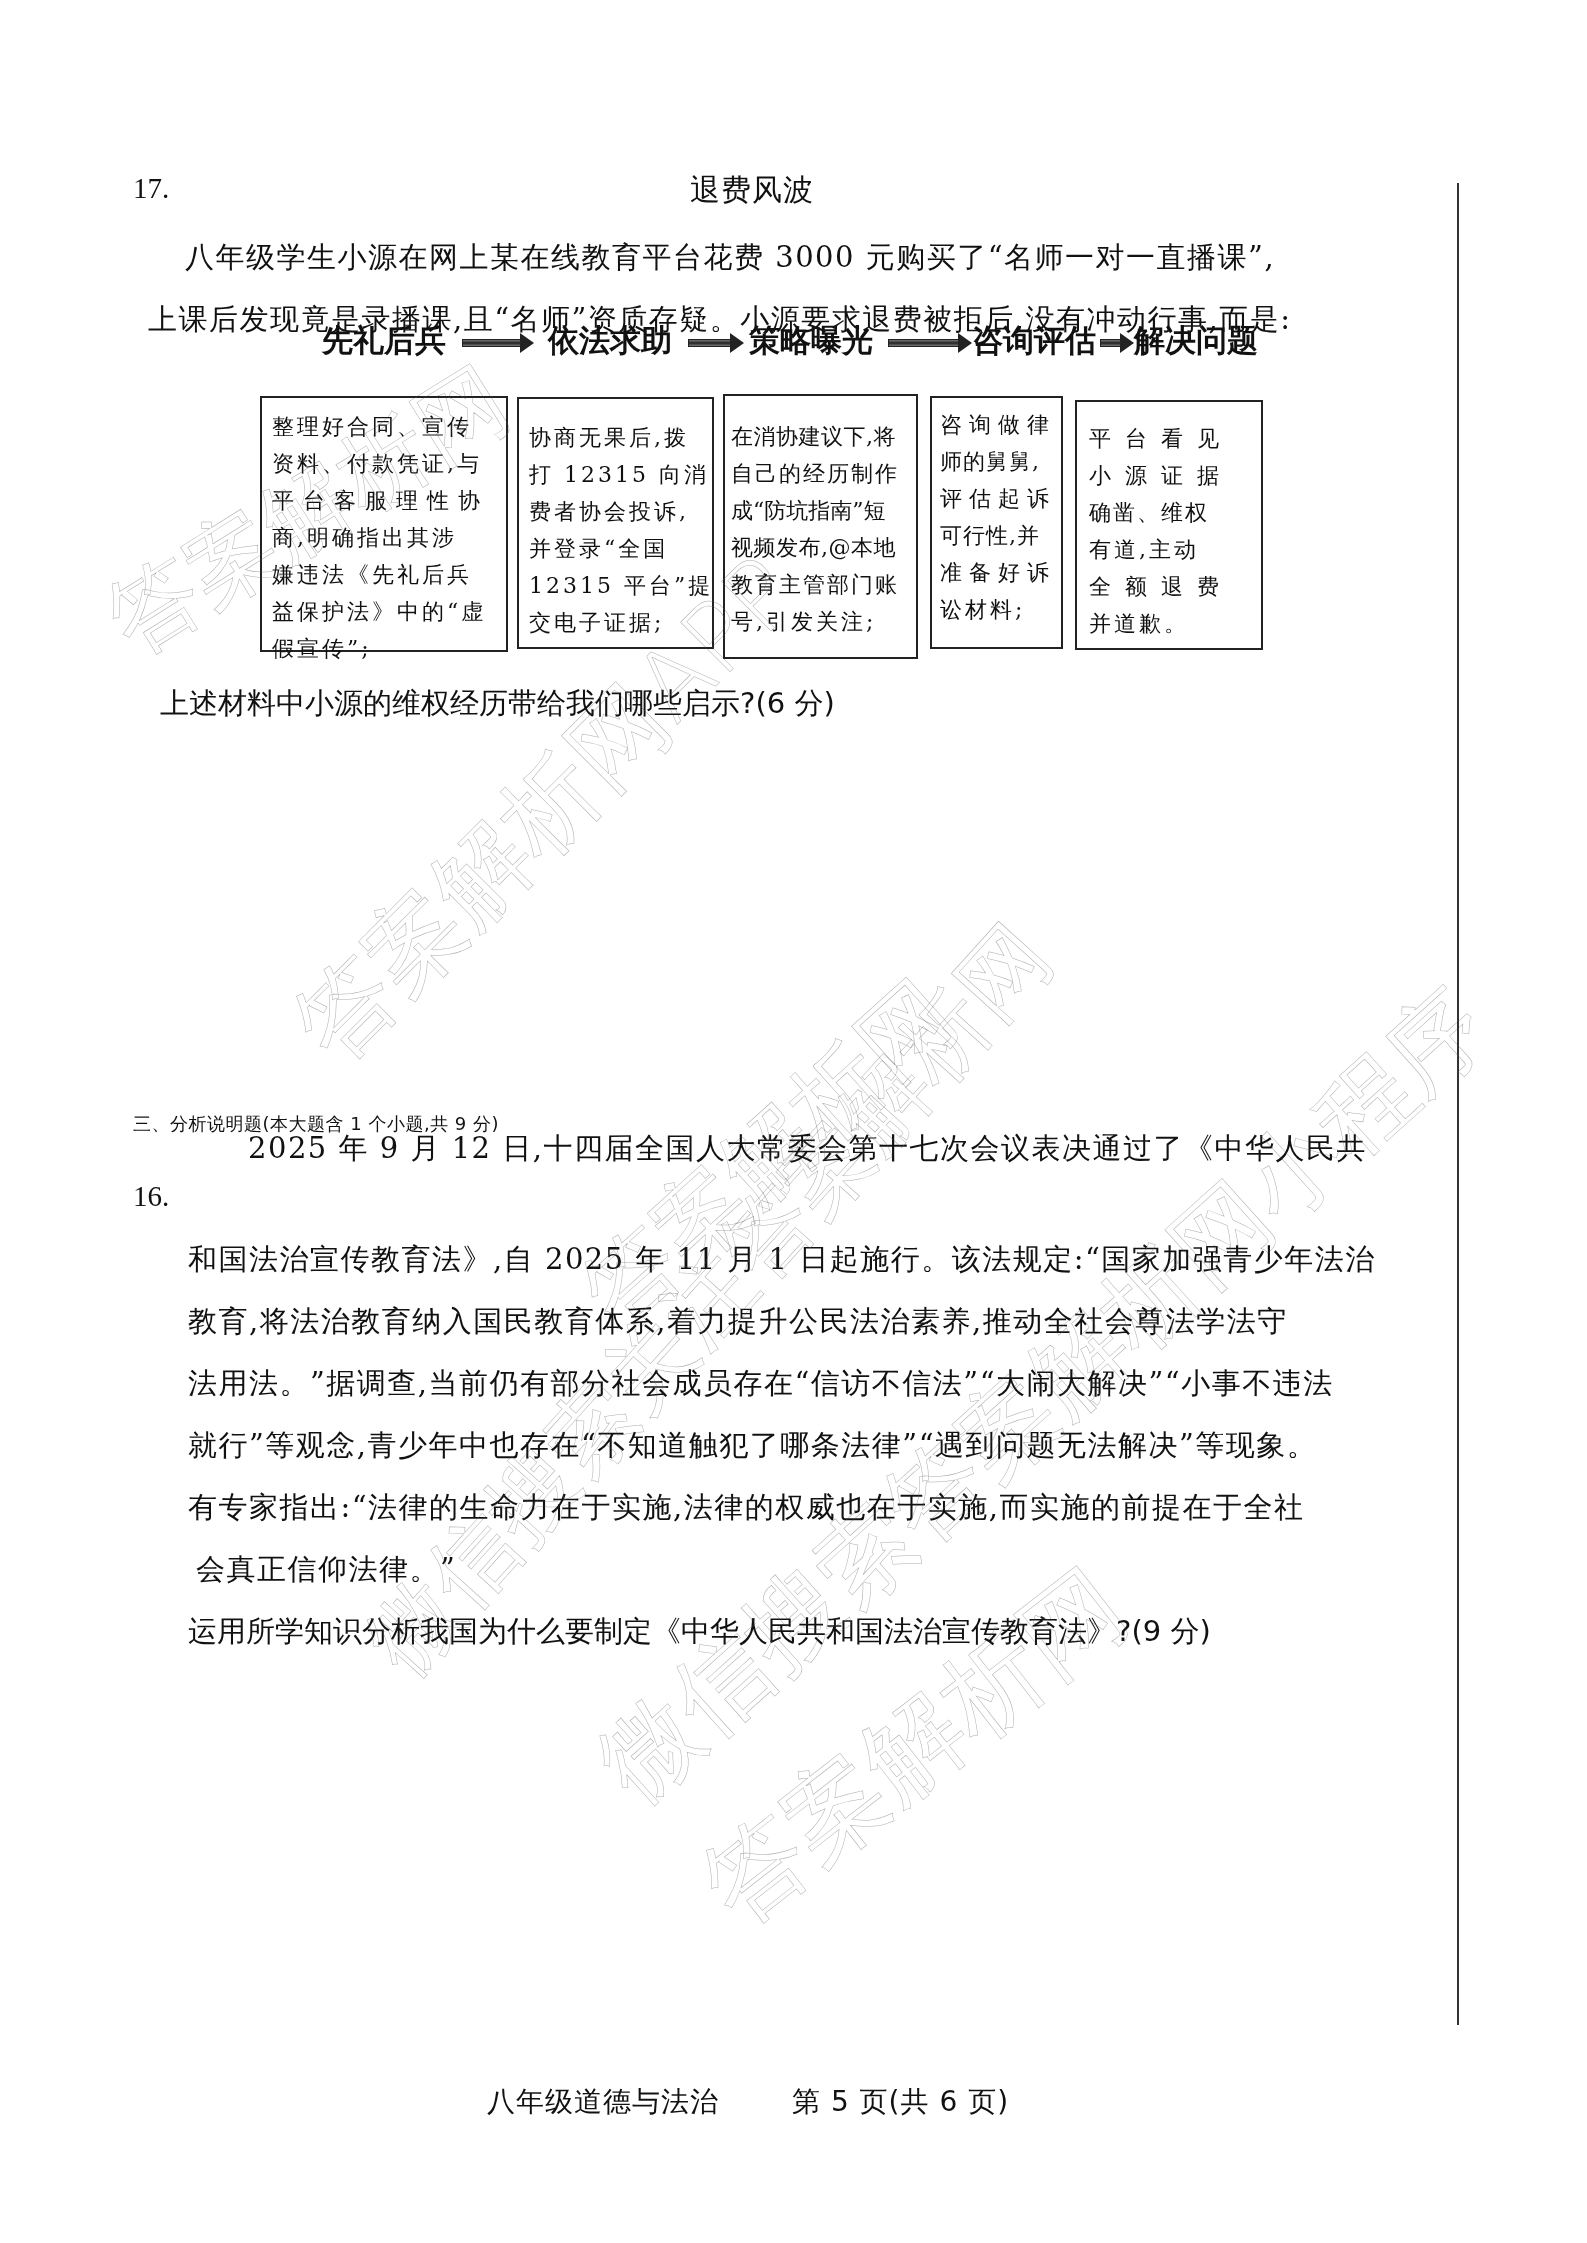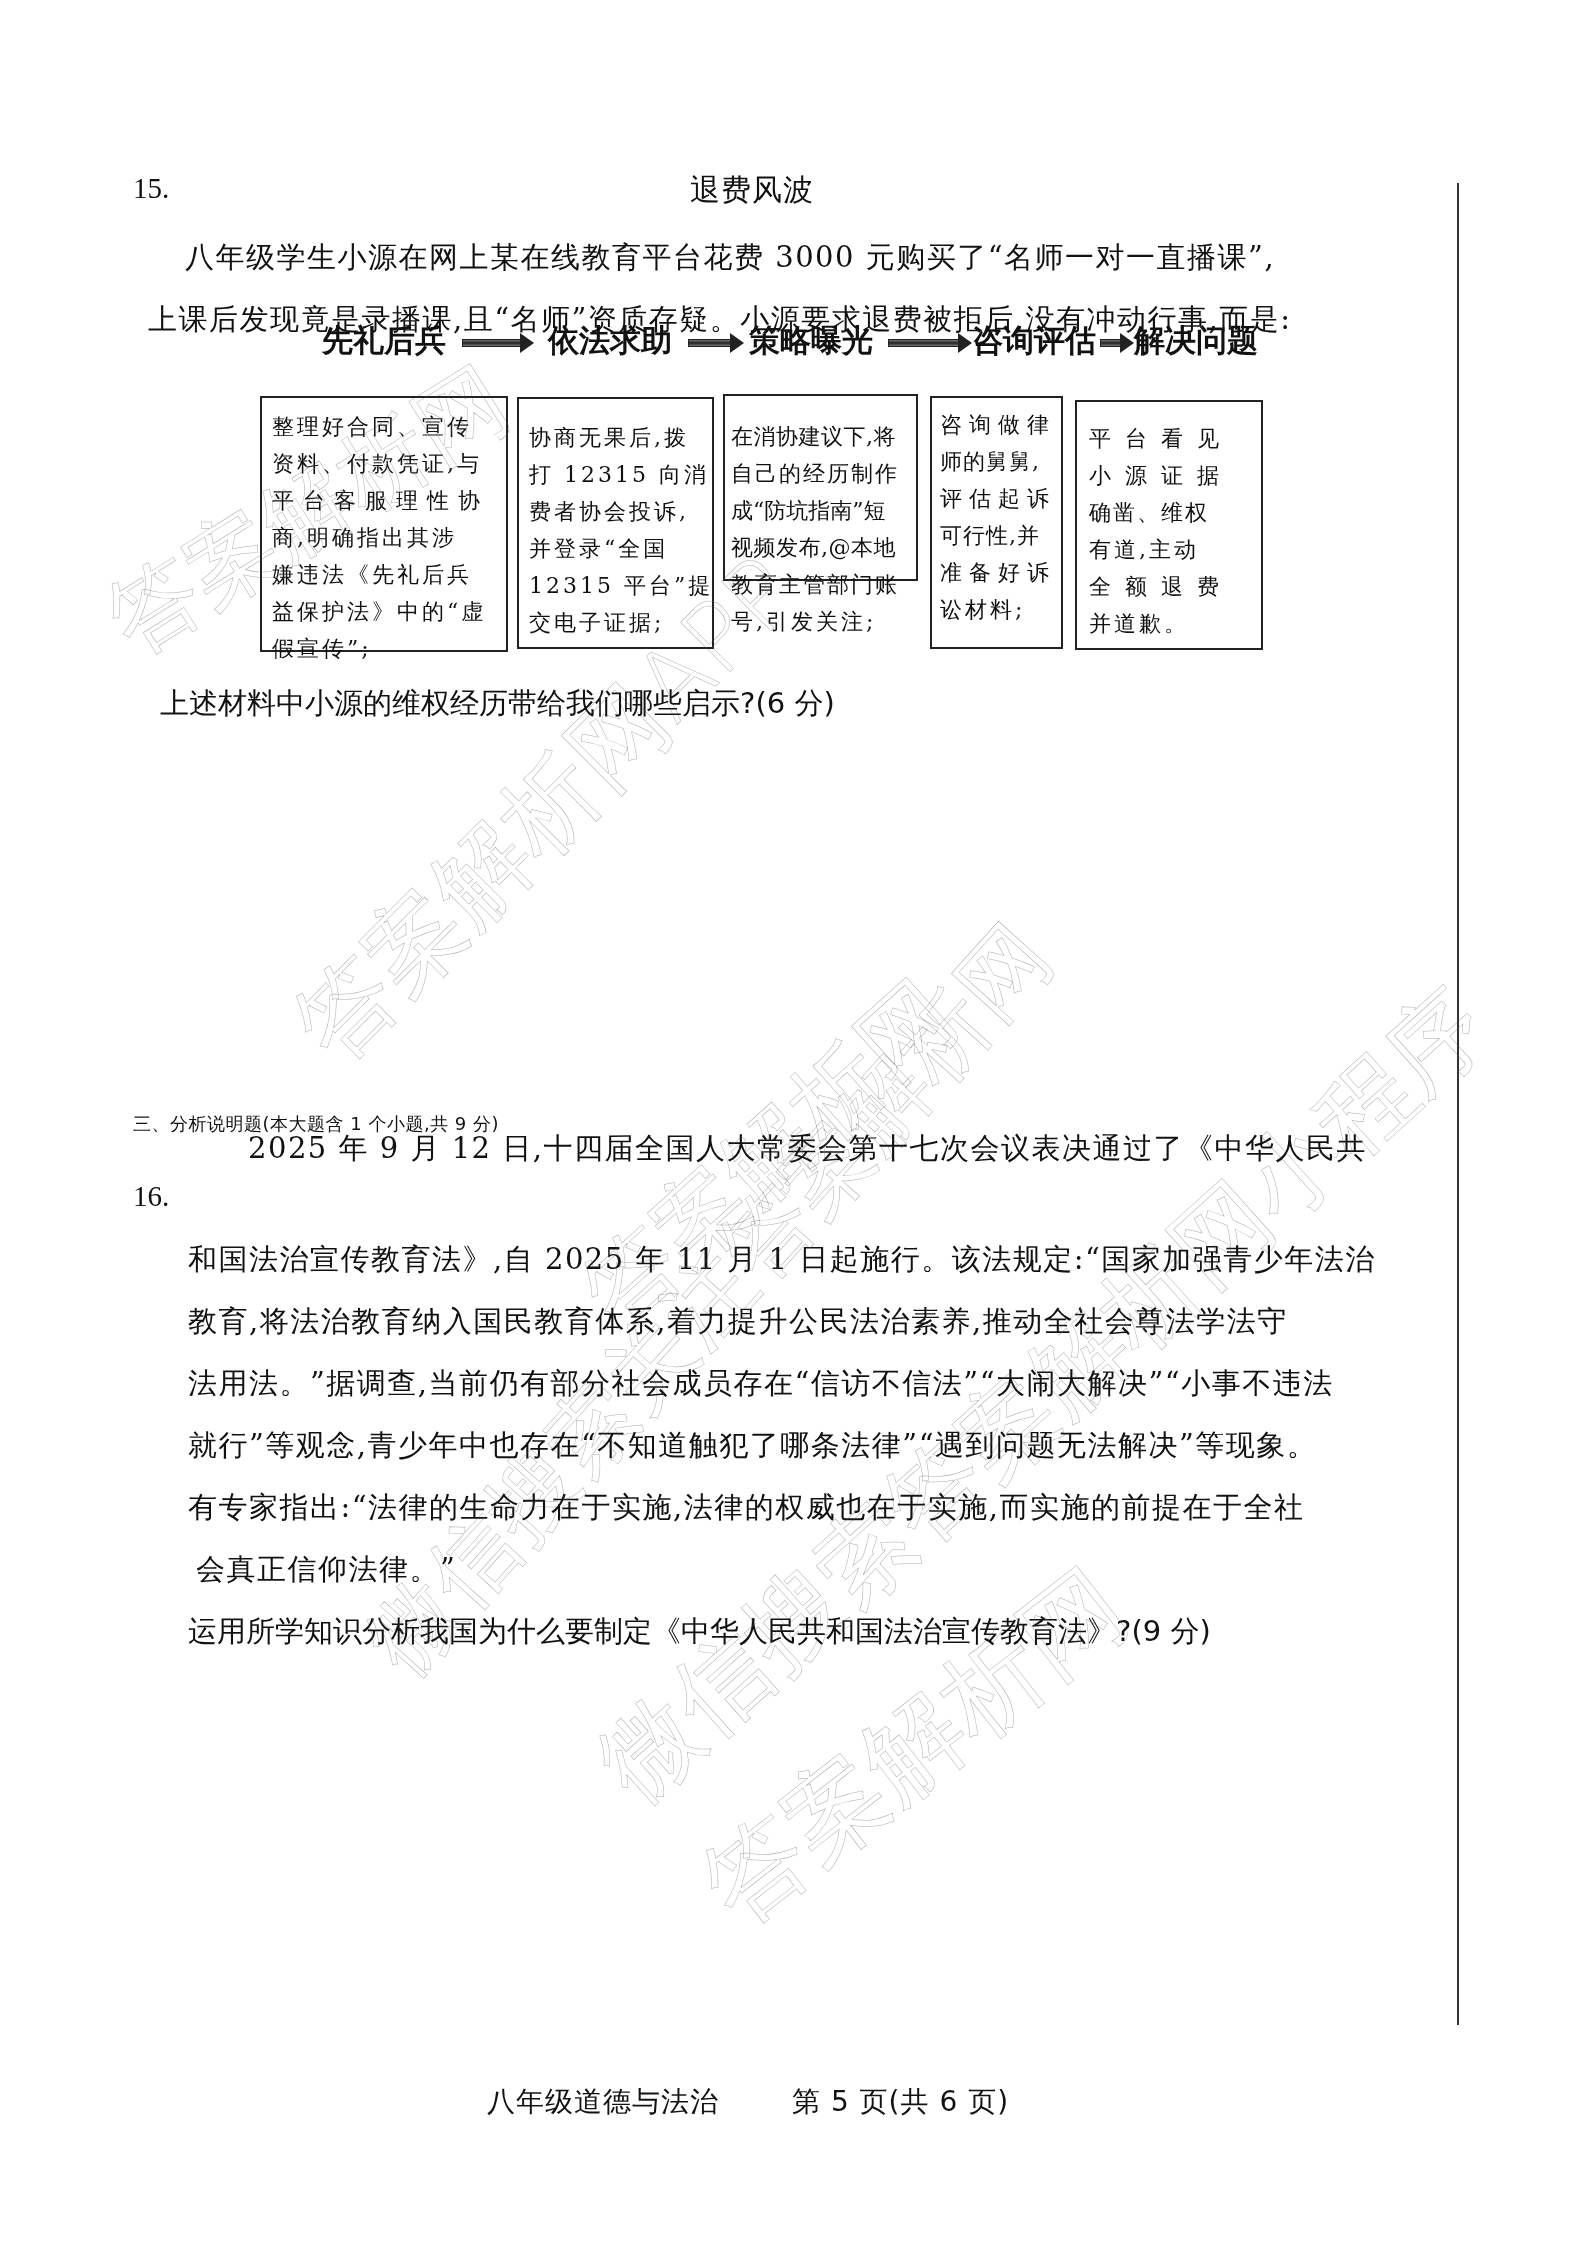--- a/index.html
+++ b/index.html
@@ -34,21 +34,21 @@
   .footer { font-size: 28px; font-family: "DejaVu Sans", sans-serif; letter-spacing: 1px; }
   .wm {
     position: absolute; color: rgba(90,90,90,0.55); font-family: "DejaVu Sans", sans-serif;
     font-weight: 200; white-space: nowrap; transform-origin: left bottom;
     -webkit-text-stroke: 0.5px rgba(90,90,90,0.5); color: transparent;
   }
 </style>
 </head>
 <body>
 
-<div class="abs qnum" style="left:133px; top:172px;">15.</div>
+<div class="abs qnum" style="left:133px; top:172px;">17.</div>
 <div class="abs title" style="left:690px; top:170px;">退费风波</div>
 
 <div class="abs para" style="left:185px; top:226px;">八年级学生小源在网上某在线教育平台花费 3000 元购买了“名师一对一直播课”,</div>
 <div class="abs para" style="left:148px; top:288px;">上课后发现竟是录播课,且“名师”资质存疑。小源要求退费被拒后,没有冲动行事,而是:</div>
 
 <div>
   <div class="flow-step" style="left:322px;">先礼后兵</div>
   <div class="arrow" style="left:462px; width:72px;">
       <div class="shaft" style="width:60px"></div>
       <div class="head" style="left:58px"></div>
@@ -80,21 +80,21 @@
     <span class="line">假宣传”;</span>
   </div>
   <div class="box" style="left:517px; top:397px; width:197px; height:252px; padding-top:20px;">
     <span class="line">协商无果后,拨</span>
     <span class="line">打 12315 向消</span>
     <span class="line">费者协会投诉,</span>
     <span class="line">并登录“全国</span>
     <span class="line">12315 平台”提</span>
     <span class="line">交电子证据;</span>
   </div>
-  <div class="box" style="left:723px; top:394px; width:195px; height:187px; padding-top:22px; padding-left:6px;">
+  <div class="box" style="left:723px; top:394px; width:195px; height:265px; padding-top:22px; padding-left:6px;">
     <span class="line" style="letter-spacing:0.5px">在消协建议下,将</span>
     <span class="line" style="letter-spacing:2px">自己的经历制作</span>
     <span class="line" style="letter-spacing:0px">成“防坑指南”短</span>
     <span class="line" style="letter-spacing:0.5px">视频发布,@本地</span>
     <span class="line" style="letter-spacing:2px">教育主管部门账</span>
     <span class="line">号,引发关注;</span>
   </div>
   <div class="box" style="left:930px; top:396px; width:133px; height:253px; padding-top:8px; padding-left:8px;">
     <span class="line" style="letter-spacing:7px">咨询做律</span>
     <span class="line" style="letter-spacing:1px">师的舅舅,</span>

